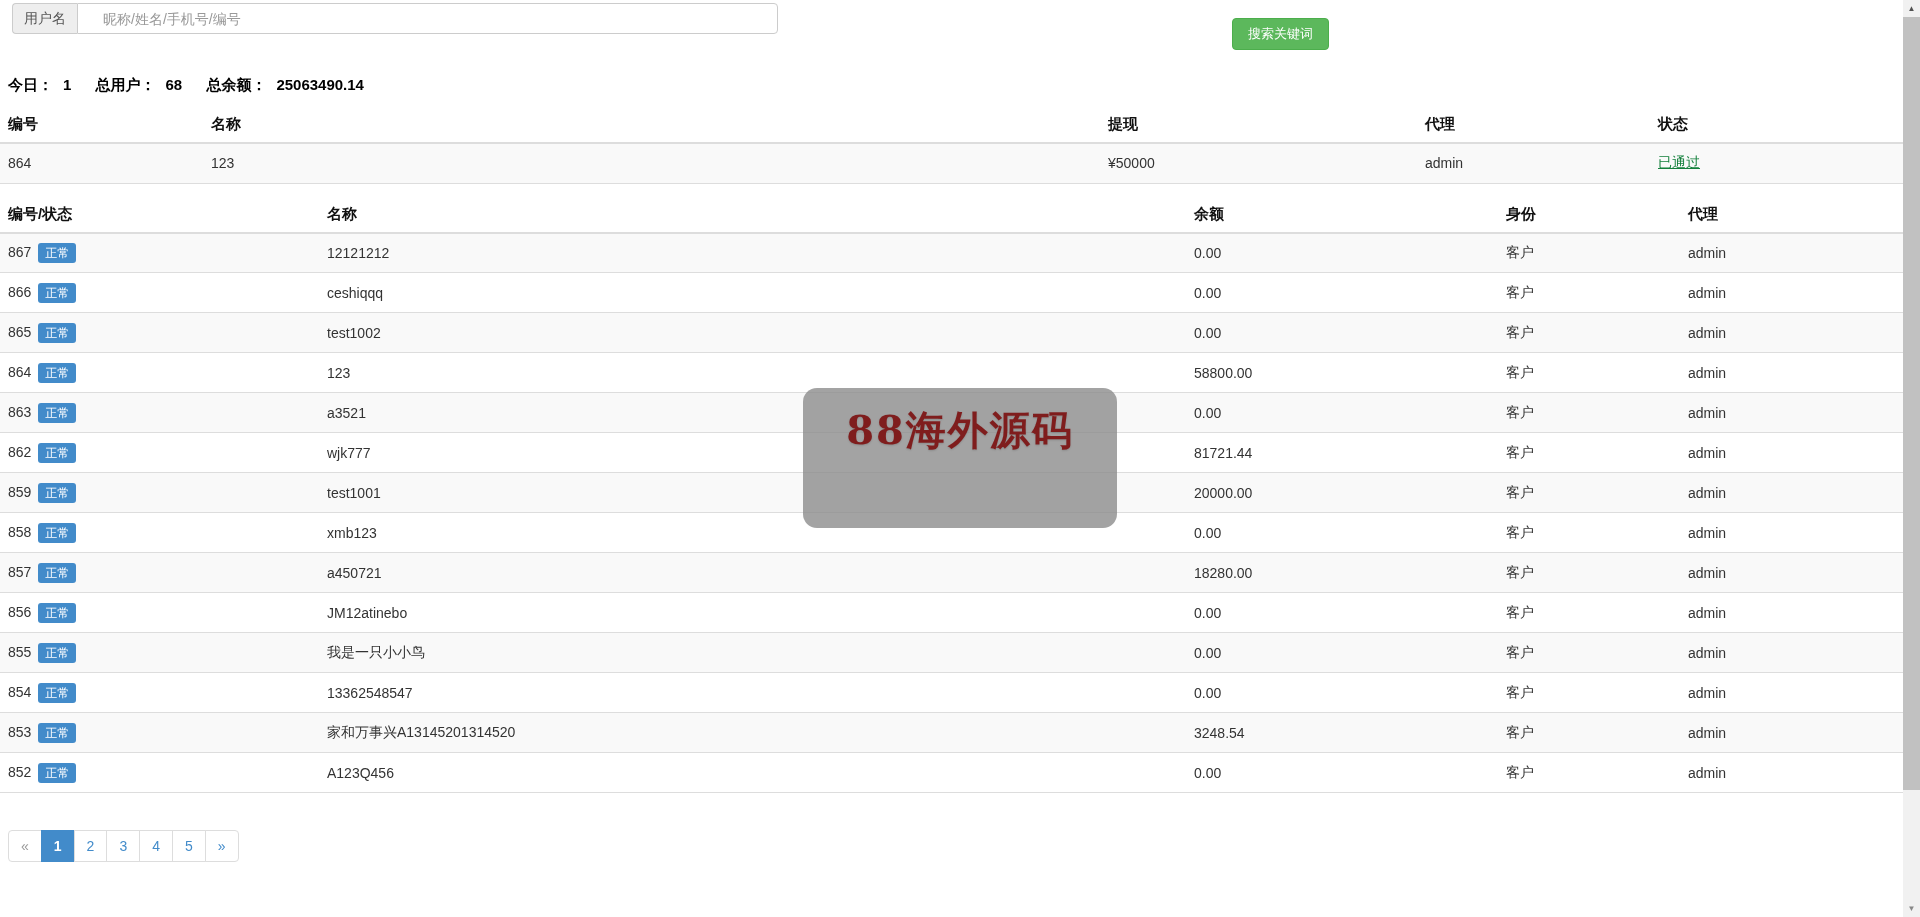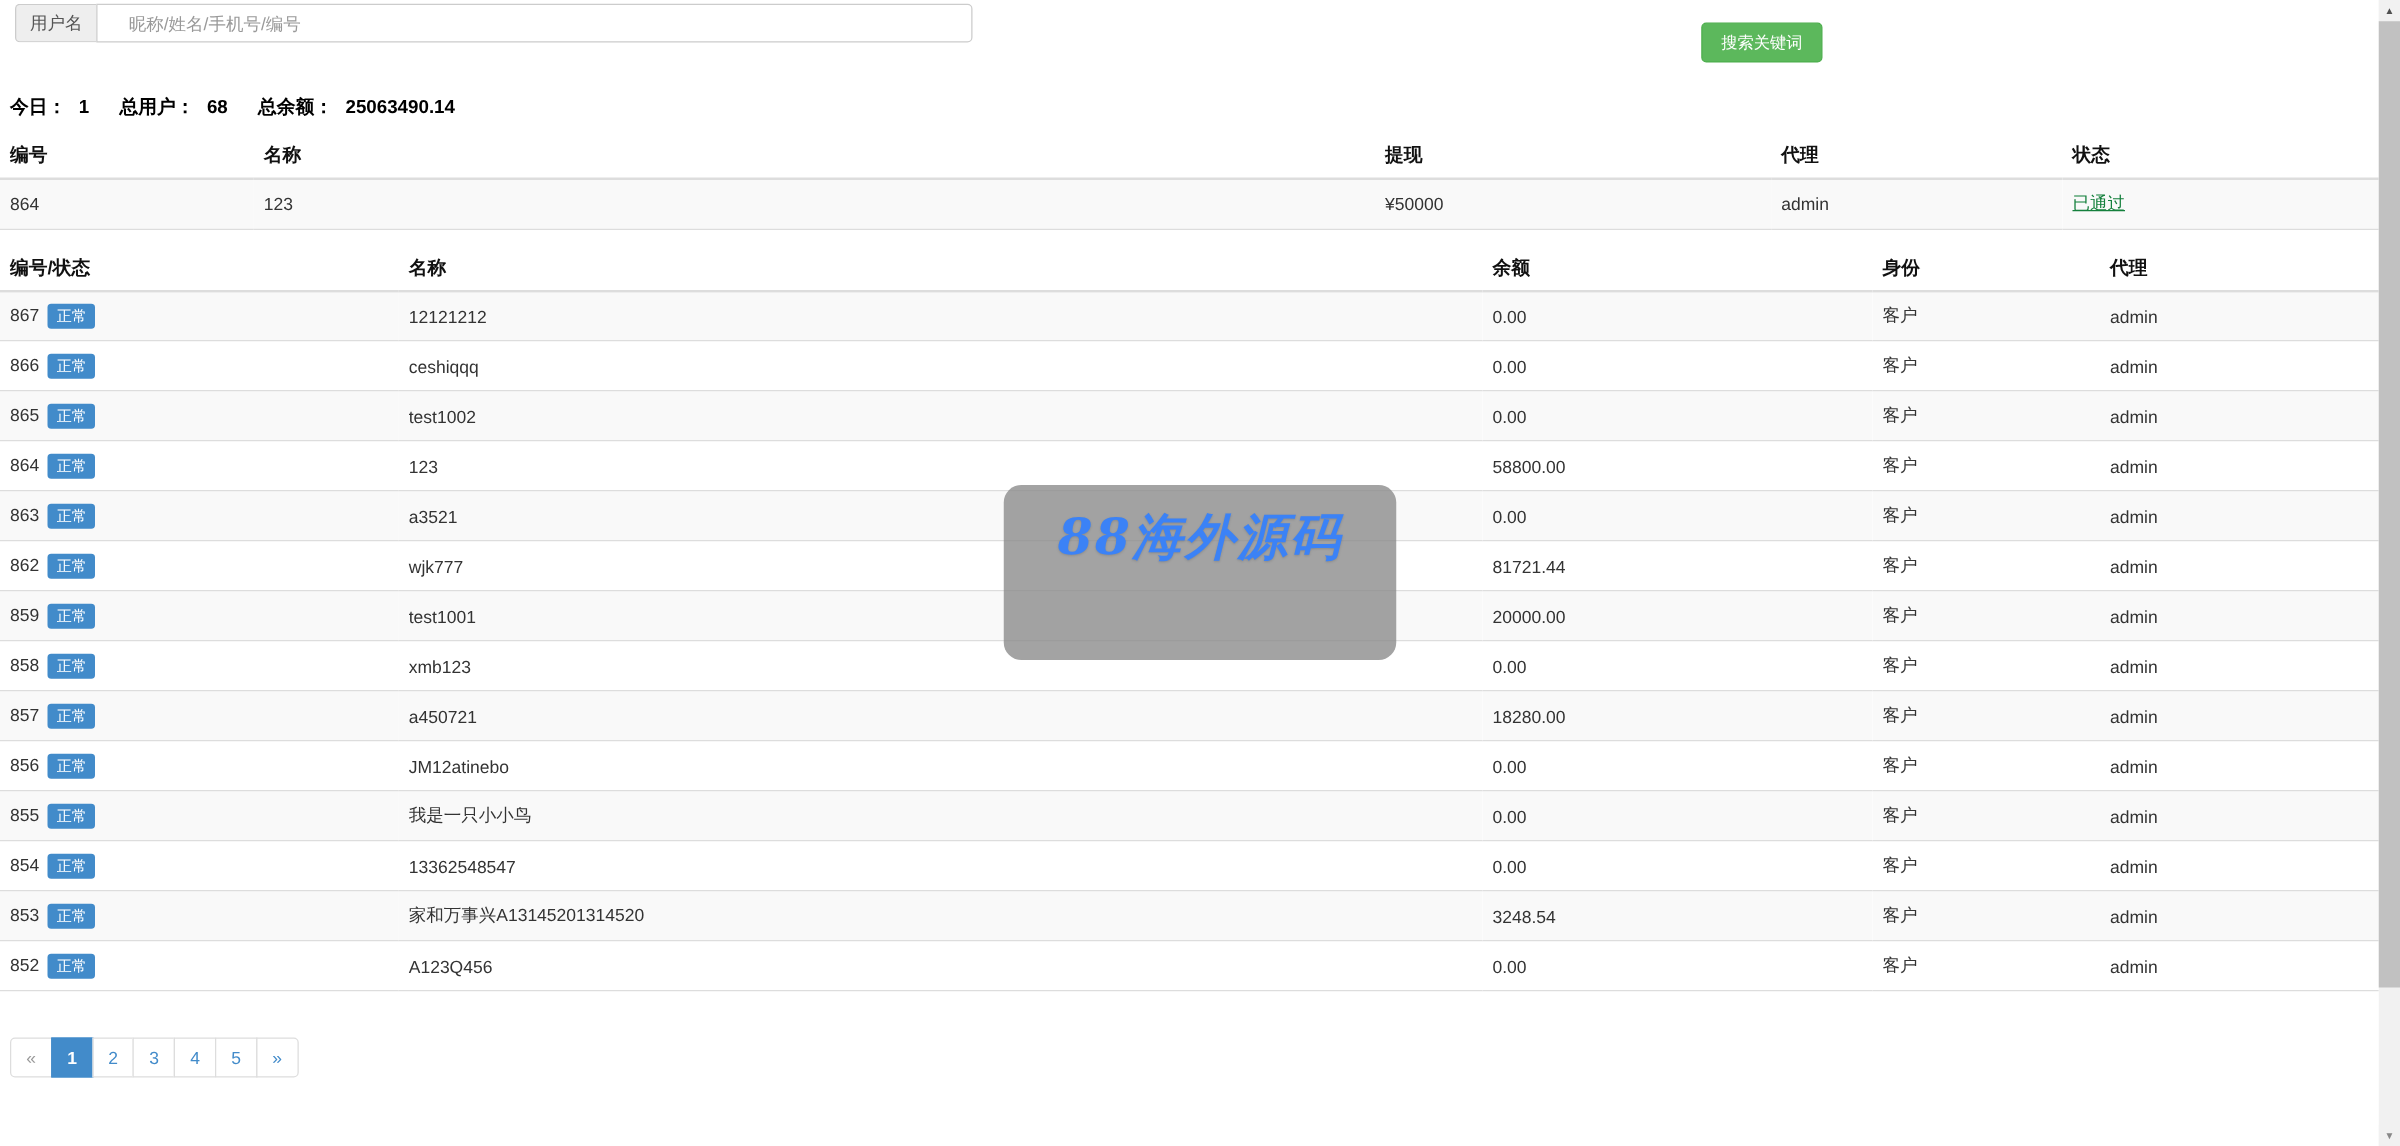--- a/index.html
+++ b/index.html
@@ -28,21 +28,21 @@
     display: flex; align-items: center; white-space: nowrap;
   }
   .input-field {
     flex: 1; border: 1px solid #ccc; border-radius: 0 4px 4px 0;
     padding: 5px 25px; font-size: 14px; color: #555;
     font-family: "Liberation Sans", sans-serif;
     outline: none;
   }
   .input-field::placeholder { color: #999; opacity: 1; }
   .search-btn {
-    position: absolute; left: 1361px; top: 18px;
+    position: absolute; left: 1232px; top: 18px;
     width: 97px; height: 32px;
     background: #5cb85c; border: 1px solid #4cae4c; border-radius: 4px;
     color: #fff; font-size: 13px; cursor: pointer;
     font-family: "Liberation Sans", sans-serif;
   }
 
   
   .stats {
     margin: 14px 0 12px 8px;
     font-size: 15px; font-weight: bold; color: #000;
@@ -80,25 +80,24 @@
   .watermark {
     position: absolute; left: 803px; top: 388px;
     width: 314px; height: 140px;
     background: rgba(137,137,137,0.78);
     border-radius: 14px;
     display: flex; flex-direction: column; align-items: center;
     pointer-events: none; z-index: 50;
   }
   .watermark-title {
     margin-top: 22px;
-    color: #3b82f6; font-size: 40px; font-weight: bold;
+    color: #7f1d1d; font-size: 40px; font-weight: bold;
     font-family: "DejaVu Serif", serif;
     letter-spacing: 2px; line-height: 1;
     text-shadow: 0 1px 2px rgba(0,0,0,0.15);
-    font-style: italic;
   }
   .watermark-pill {
     margin-top: 17px;
     width: 236px; height: 39px;
     background: linear-gradient(90deg, #ff6a1a 0%, #ff3000 100%);
     border-radius: 999px;
     display: flex; align-items: center; justify-content: center;
     color: #fff; font-size: 25px; font-weight: bold; letter-spacing: 1px;
   }
 

